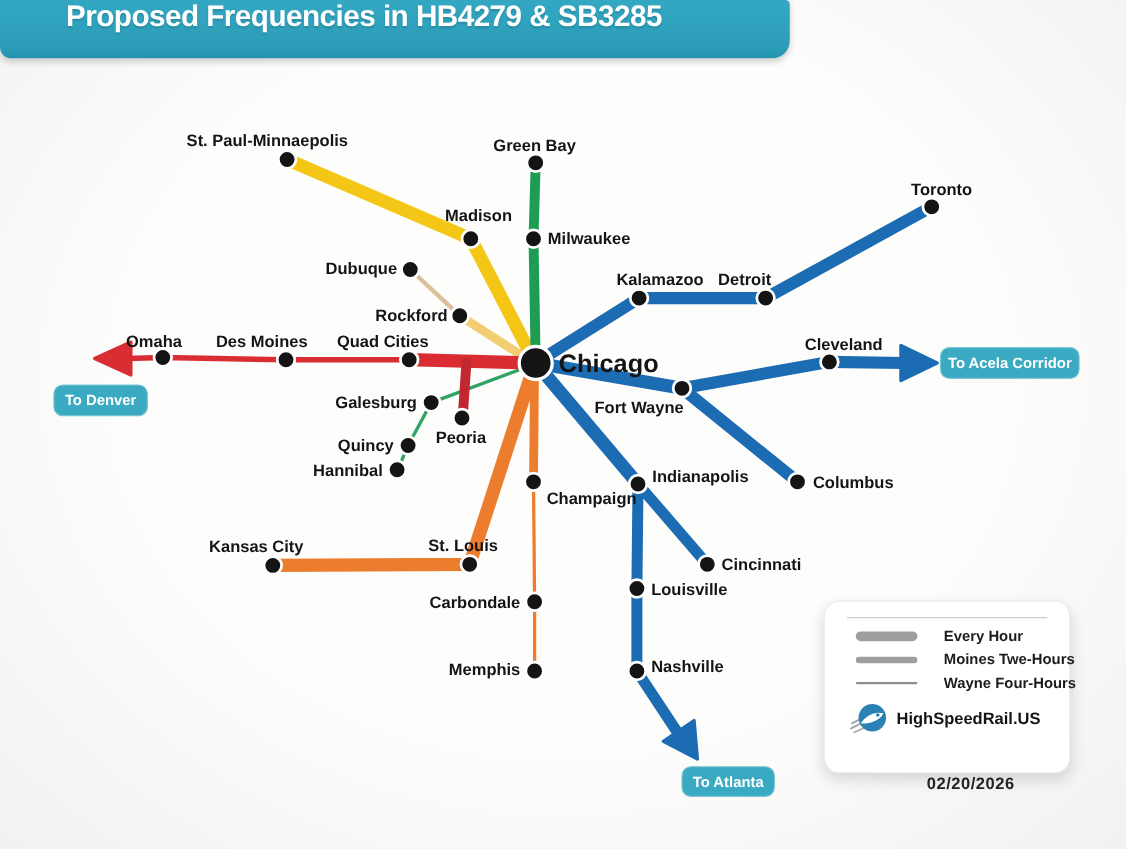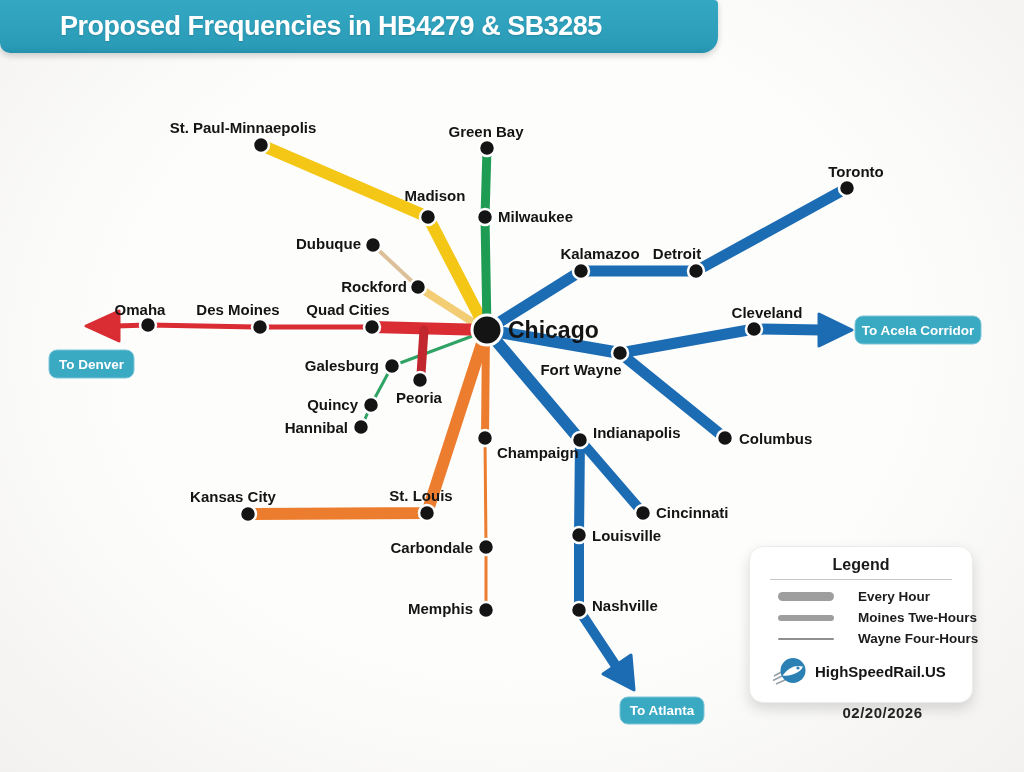--- a/index.html
+++ b/index.html
@@ -10,21 +10,21 @@
   }
   .canvas{
     position:relative;width:1024px;height:772px;overflow:hidden;
     background:radial-gradient(ellipse at 50% 45%, #fdfdfc 55%, #f2f1ef 100%);
   }
   .title-banner{
     position:absolute;left:0;top:0;width:718px;height:53px;
     background:linear-gradient(180deg,#34a8c3 0%,#2b9cb8 85%,#2391ad 100%);
     border-radius:0 4px 16px 10px;
     box-shadow:0 3px 6px rgba(0,0,0,0.18);
-    display:flex;align-items:center;
+    display:flex;align-items:flex-start;
   }
   .title-banner span{
     padding-left:60px;color:#ffffff;font-size:27px;font-weight:800;
     letter-spacing:-0.5px;text-shadow:0 1px 2px rgba(0,0,0,0.15);
     white-space:nowrap;
   }
   #map{position:absolute;left:0;top:0;}
   #map text{font-family:"Liberation Sans","DejaVu Sans",sans-serif;}
   .legend{
     position:absolute;left:749px;top:546px;width:224px;height:157px;
@@ -140,21 +140,20 @@
       <text x="918" y="334.5" text-anchor="middle" font-size="13.5" font-weight="700" fill="#ffffff">To Acela Corridor</text>
       <rect x="620" y="697" width="84" height="27" rx="8" ry="8" fill="#3aa9c2" stroke="#7cc5d6" stroke-width="1"></rect>
       <text x="662" y="715" text-anchor="middle" font-size="13.5" font-weight="700" fill="#ffffff">To Atlanta</text>
     </svg>
 
   <div class="title-banner">
     <span>Proposed Frequencies in HB4279 &amp; SB3285</span>
   </div>
 
   <div class="legend">
-    <div class="legend-title">Legend</div>
     <hr class="legend-divider">
     <div class="legend-row">
       <span class="legend-bar thick"></span>
       <span class="legend-label">Every Hour</span>
     </div>
     <div class="legend-row">
       <span class="legend-bar medium"></span>
       <span class="legend-label">Moines Twe-Hours</span>
     </div>
     <div class="legend-row">

